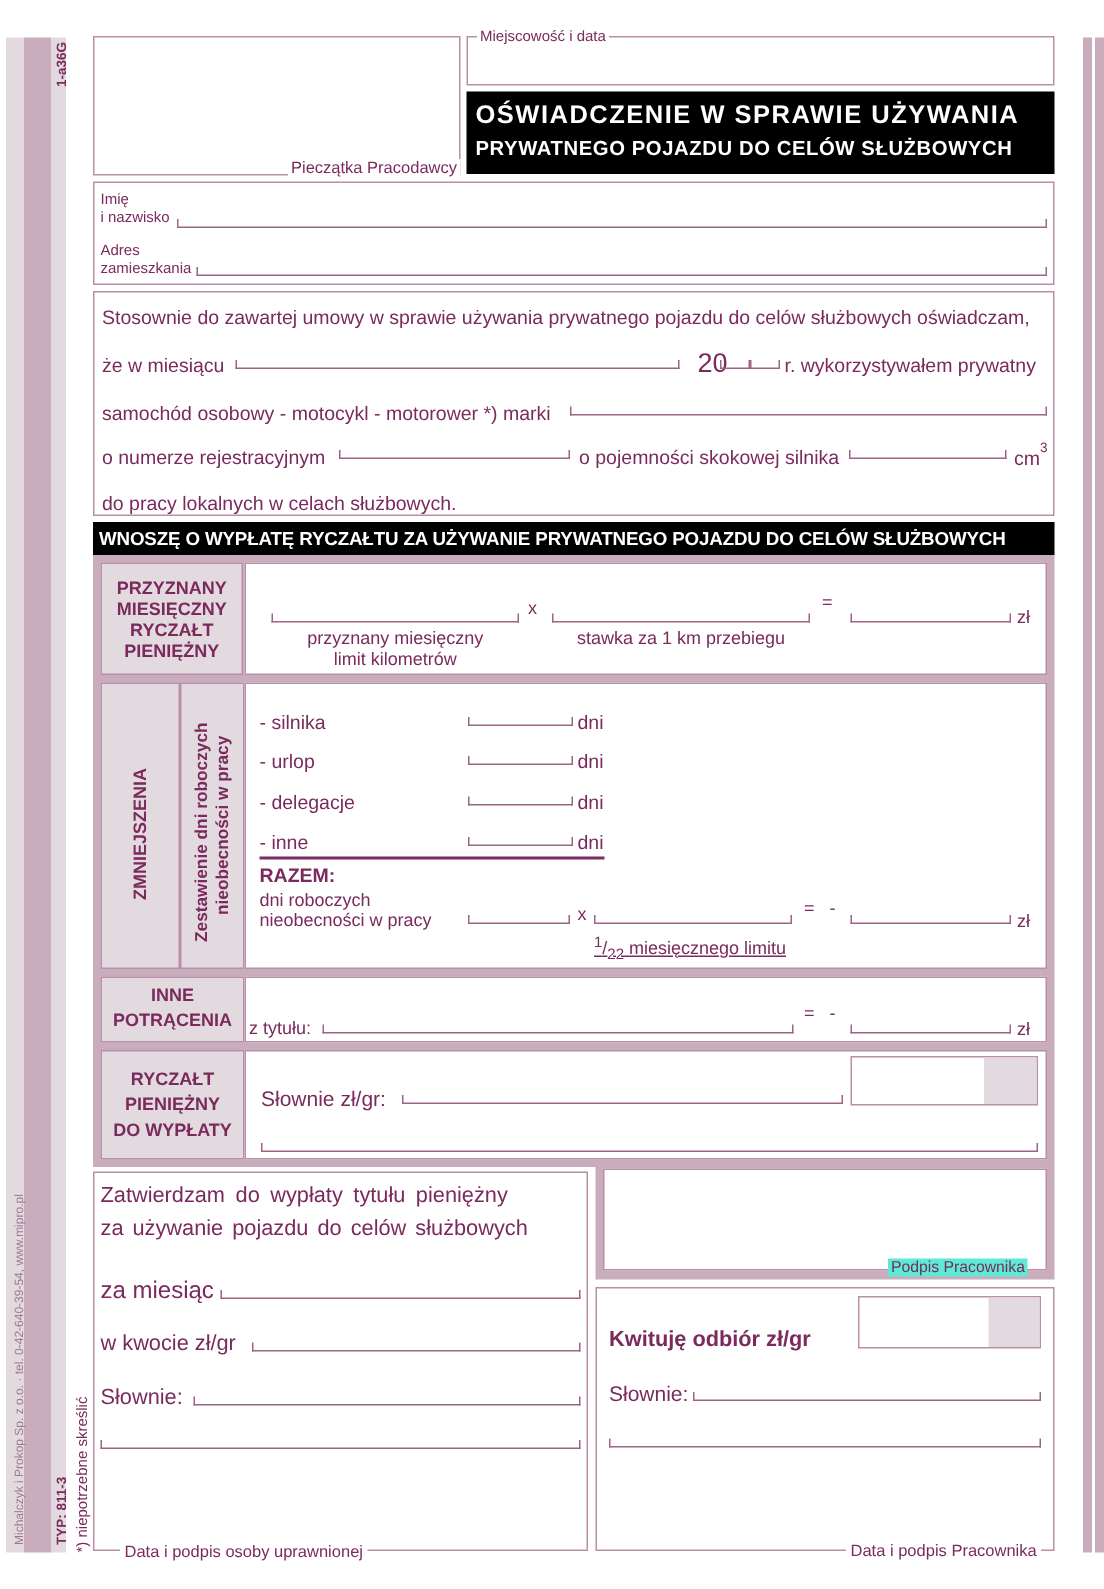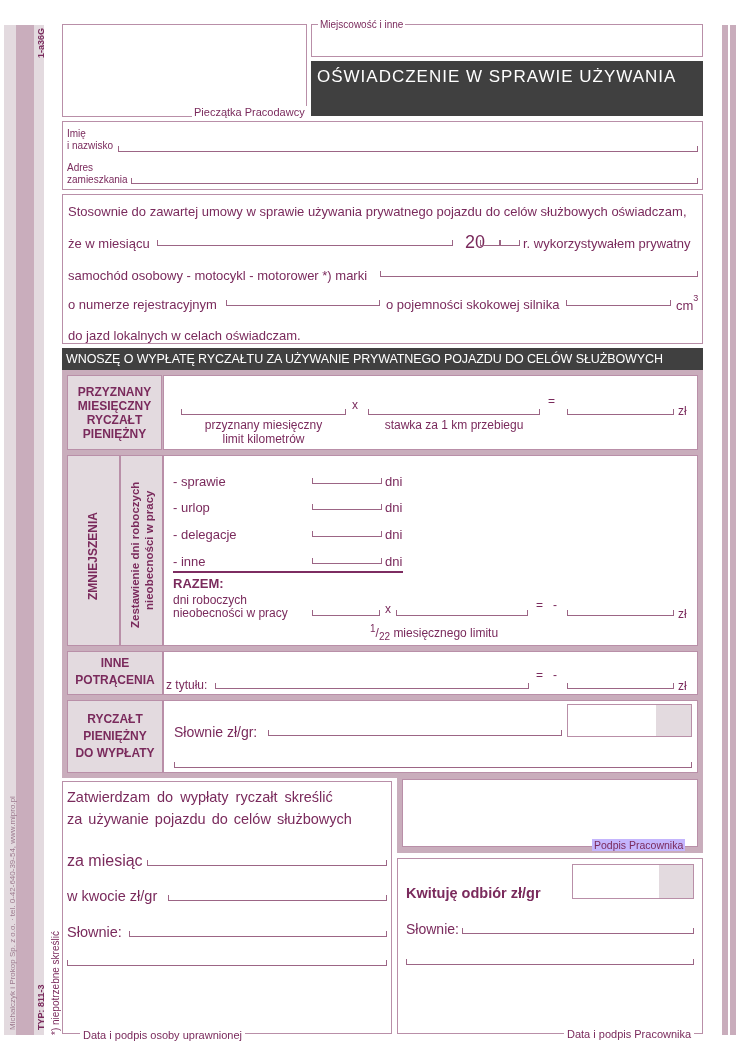--- a/index.html
+++ b/index.html
@@ -5,21 +5,21 @@
   * { box-sizing: border-box; margin: 0; padding: 0; }
   html, body { width: 736px; height: 1059px; background: #ffffff; overflow: hidden; }
   body { position: relative; font-family: "Liberation Sans", sans-serif; color: #7a2a5c; }
   .abs { position: absolute; }
   .box { position: absolute; border: 1px solid #b98fa8; background: #fff; }
   .lbl { position: absolute; font-size: 13px; color: #7a2a5c; white-space: nowrap; }
   .sm { font-size: 11px; }
   .xs { font-size: 9px; }
   .b { font-weight: bold; }
   .line { position: absolute; height: 6px; border-left: 1px solid #9c6585; border-right: 1px solid #9c6585; border-bottom: 1px solid #9c6585; }
-  .band { position: absolute; background: #404040; color: #fff; font-weight: normal; }
+  .band { position: absolute; background: #000000; color: #fff; font-weight: bold; }
   .mauve { background: #c9adbc; }
   .lightgray { background: #e3dadf; }
   .rot { position: absolute; transform-origin: left top; transform: rotate(-90deg); white-space: nowrap; }
   .center { text-align: center; }
 </style>
 </head>
 <body>
 
 <div class="abs lightgray" style="left:4px;top:25px;width:12px;height:1010px;"></div>
 <div class="abs mauve" style="left:16px;top:25px;width:18px;height:1010px;"></div>
@@ -29,24 +29,25 @@
 <div class="rot xs b" style="left:36px;top:1030px;">TYP: 811-3</div>
 <div class="rot xs" style="left:50px;top:1035px;font-size:10px;">*) niepotrzebne skreślić</div>
 
 <div class="abs mauve" style="left:722px;top:25px;width:6px;height:1010px;"></div>
 <div class="abs mauve" style="left:730px;top:25px;width:6px;height:1010px;"></div>
 
 <div class="box" style="left:62px;top:24px;width:245px;height:93px;"></div>
 <div class="lbl sm" style="left:192px;top:106px;background:#fff;padding:0 2px;">Pieczątka Pracodawcy</div>
 
 <div class="box" style="left:311px;top:24px;width:392px;height:33px;"></div>
-<div class="lbl sm" style="left:318px;top:19px;background:#fff;padding:0 2px;font-size:10px;">Miejscowość i inne</div>
+<div class="lbl sm" style="left:318px;top:19px;background:#fff;padding:0 2px;font-size:10px;">Miejscowość i data</div>
 
 <div class="band" style="left:311px;top:61px;width:392px;height:55px;padding:4px 6px;">
   <div style="font-size:17px;letter-spacing:1px;line-height:24px;">OŚWIADCZENIE W SPRAWIE UŻYWANIA</div>
+  <div style="font-size:13.5px;letter-spacing:0.4px;line-height:20px;">PRYWATNEGO POJAZDU DO CELÓW SŁUŻBOWYCH</div>
 </div>
 
 <div class="box" style="left:62px;top:121px;width:641px;height:69px;"></div>
 <div class="lbl sm" style="left:67px;top:128px;font-size:10px;">Imię</div>
 <div class="lbl sm" style="left:67px;top:140px;font-size:10px;">i nazwisko</div>
 <div class="line" style="left:118px;top:146px;width:580px;"></div>
 <div class="lbl sm" style="left:67px;top:162px;font-size:10px;">Adres</div>
 <div class="lbl sm" style="left:67px;top:174px;font-size:10px;">zamieszkania</div>
 <div class="line" style="left:131px;top:178px;width:567px;"></div>
 
@@ -58,21 +59,21 @@
 <div class="line" style="left:480px;top:240px;width:20px;"></div>
 <div class="line" style="left:500px;top:240px;width:20px;"></div>
 <div class="lbl" style="left:523px;top:236px;">r. wykorzystywałem prywatny</div>
 <div class="lbl" style="left:68px;top:268px;text-align:center;">samochód osobowy - motocykl - motorower *) marki</div>
 <div class="line" style="left:380px;top:271px;width:318px;"></div>
 <div class="lbl" style="left:68px;top:297px;">o numerze rejestracyjnym</div>
 <div class="line" style="left:226px;top:300px;width:154px;"></div>
 <div class="lbl" style="left:386px;top:297px;">o pojemności skokowej silnika</div>
 <div class="line" style="left:566px;top:300px;width:105px;"></div>
 <div class="lbl" style="left:676px;top:297px;"><span>cm</span><sup style="font-size:9px;position:relative;top:-4px;">3</sup></div>
-<div class="lbl" style="left:68px;top:328px;">do jazd lokalnych w celach oświadczam.</div>
+<div class="lbl" style="left:68px;top:328px;">do pracy lokalnych w celach służbowych.</div>
 
 <div class="band" style="left:62px;top:348px;width:641px;height:22px;font-size:12.5px;line-height:22px;padding-left:4px;letter-spacing:-0.1px;">WNOSZĘ O WYPŁATĘ RYCZAŁTU ZA UŻYWANIE PRYWATNEGO POJAZDU DO CELÓW SŁUŻBOWYCH</div>
 
 <div class="abs mauve" style="left:62px;top:370px;width:641px;height:408px;"></div>
 
 <div class="abs lightgray" style="left:67px;top:375px;width:95px;height:75px;border:1px solid #b98fa8;"></div>
 <div class="abs b center" style="left:67px;top:385px;width:95px;font-size:12px;line-height:14px;color:#7a2a5c;">
   <div>PRZYZNANY</div>
   <div>MIESIĘCZNY</div>
   <div>RYCZAŁT</div>
@@ -89,21 +90,21 @@
 <div class="lbl center" style="left:181px;top:432px;width:165px;font-size:12px;">limit kilometrów</div>
 <div class="lbl center" style="left:368px;top:418px;width:172px;font-size:12px;">stawka za 1 km przebiegu</div>
 
 <div class="abs lightgray" style="left:67px;top:455px;width:53px;height:191px;border:1px solid #b98fa8;"></div>
 <div class="rot b" style="left:86px;top:600px;font-size:12px;">ZMNIEJSZENIA</div>
 <div class="abs lightgray" style="left:120px;top:455px;width:43px;height:191px;border:1px solid #b98fa8;"></div>
 <div class="rot b" style="left:129px;top:628px;font-size:11.5px;">Zestawienie dni roboczych</div>
 <div class="rot b" style="left:143px;top:610px;font-size:11.5px;">nieobecności w pracy</div>
 <div class="abs" style="left:163px;top:455px;width:535px;height:191px;background:#fff;border:1px solid #b98fa8;"></div>
 
-<div class="lbl" style="left:173px;top:474px;">- sprawie</div>
+<div class="lbl" style="left:173px;top:474px;">- silnika</div>
 <div class="line" style="left:312px;top:478px;width:70px;"></div>
 <div class="lbl" style="left:385px;top:474px;">dni</div>
 
 <div class="lbl" style="left:173px;top:500px;">- urlop</div>
 <div class="line" style="left:312px;top:504px;width:70px;"></div>
 <div class="lbl" style="left:385px;top:500px;">dni</div>
 
 <div class="lbl" style="left:173px;top:527px;">- delegacje</div>
 <div class="line" style="left:312px;top:531px;width:70px;"></div>
 <div class="lbl" style="left:385px;top:527px;">dni</div>
@@ -115,21 +116,21 @@
 <div class="abs" style="left:173px;top:571px;width:230px;height:2px;background:#7d2c61;"></div>
 <div class="lbl b" style="left:173px;top:576px;">RAZEM:</div>
 <div class="lbl" style="left:173px;top:593px;font-size:12px;">dni roboczych</div>
 <div class="lbl" style="left:173px;top:606px;font-size:12px;">nieobecności w pracy</div>
 <div class="line" style="left:312px;top:610px;width:68px;"></div>
 <div class="lbl" style="left:385px;top:602px;font-size:12px;">x</div>
 <div class="line" style="left:396px;top:610px;width:132px;"></div>
 <div class="lbl" style="left:536px;top:598px;font-size:12px;white-space:pre;">=   -</div>
 <div class="line" style="left:567px;top:610px;width:107px;"></div>
 <div class="lbl" style="left:678px;top:607px;font-size:12px;">zł</div>
-<div class="lbl" style="left:370px;top:623px;font-size:12px;">
+<div class="lbl" style="left:396px;top:623px;font-size:12px;text-decoration:underline;">
   <sup style="font-size:10px;">1</sup><span>/</span><sub style="font-size:10px;">22</sub>
   <span>miesięcznego limitu</span>
 </div>
 
 <div class="abs lightgray" style="left:67px;top:651px;width:96px;height:44px;border:1px solid #b98fa8;"></div>
 <div class="abs b center" style="left:67px;top:655px;width:96px;font-size:12px;line-height:17px;">
   <div>INNE</div>
   <div>POTRĄCENIA</div>
 </div>
 <div class="abs" style="left:163px;top:651px;width:535px;height:44px;background:#fff;border:1px solid #b98fa8;"></div>
@@ -146,34 +147,34 @@
   <div>DO WYPŁATY</div>
 </div>
 <div class="abs" style="left:163px;top:700px;width:535px;height:73px;background:#fff;border:1px solid #b98fa8;"></div>
 <div class="lbl" style="left:174px;top:724px;font-size:14px;">Słownie zł/gr:</div>
 <div class="line" style="left:268px;top:730px;width:294px;"></div>
 <div class="box" style="left:567px;top:704px;width:125px;height:33px;"></div>
 <div class="abs lightgray" style="left:656px;top:705px;width:35px;height:31px;"></div>
 <div class="line" style="left:174px;top:762px;width:518px;"></div>
 
 <div class="box" style="left:62px;top:781px;width:330px;height:253px;"></div>
-<div class="lbl" style="left:67px;top:789px;font-size:14.5px;word-spacing:3px;">Zatwierdzam do wypłaty ryczałt skreślić</div>
+<div class="lbl" style="left:67px;top:789px;font-size:14.5px;word-spacing:3px;">Zatwierdzam do wypłaty tytułu pieniężny</div>
 <div class="lbl" style="left:67px;top:811px;font-size:14.5px;word-spacing:2px;">za używanie pojazdu do celów służbowych</div>
 <div class="lbl" style="left:67px;top:852px;font-size:16px;">za miesiąc</div>
 <div class="line" style="left:147px;top:860px;width:240px;"></div>
 <div class="lbl" style="left:67px;top:888px;font-size:14.5px;text-align:right;">w kwocie zł/gr</div>
 <div class="line" style="left:168px;top:895px;width:219px;"></div>
 <div class="lbl" style="left:67px;top:924px;font-size:14.5px;">Słownie:</div>
 <div class="line" style="left:129px;top:931px;width:258px;"></div>
 <div class="line" style="left:67px;top:960px;width:320px;"></div>
 <div class="lbl sm" style="left:80px;top:1029px;background:#fff;padding:0 3px;">Data i podpis osoby uprawnionej</div>
 
 <div class="abs mauve" style="left:397px;top:778px;width:306px;height:75px;"></div>
 <div class="box" style="left:402px;top:779px;width:296px;height:68px;"></div>
-<div class="lbl sm" style="left:592px;top:839px;background:#c4b5fd;padding:0 2px;font-size:10.5px;">Podpis Pracownika</div>
+<div class="lbl sm" style="left:592px;top:839px;background:#5eead4;padding:0 2px;font-size:10.5px;">Podpis Pracownika</div>
 
 <div class="box" style="left:397px;top:858px;width:306px;height:176px;"></div>
 <div class="lbl b" style="left:406px;top:885px;font-size:14.5px;">Kwituję odbiór zł/gr</div>
 <div class="box" style="left:572px;top:864px;width:122px;height:35px;"></div>
 <div class="abs lightgray" style="left:659px;top:865px;width:34px;height:33px;"></div>
 <div class="lbl" style="left:406px;top:921px;font-size:14px;">Słownie:</div>
 <div class="line" style="left:462px;top:928px;width:232px;"></div>
 <div class="line" style="left:406px;top:959px;width:288px;"></div>
 <div class="lbl sm" style="left:564px;top:1028px;background:#fff;padding:0 3px;">Data i podpis Pracownika</div>
 

